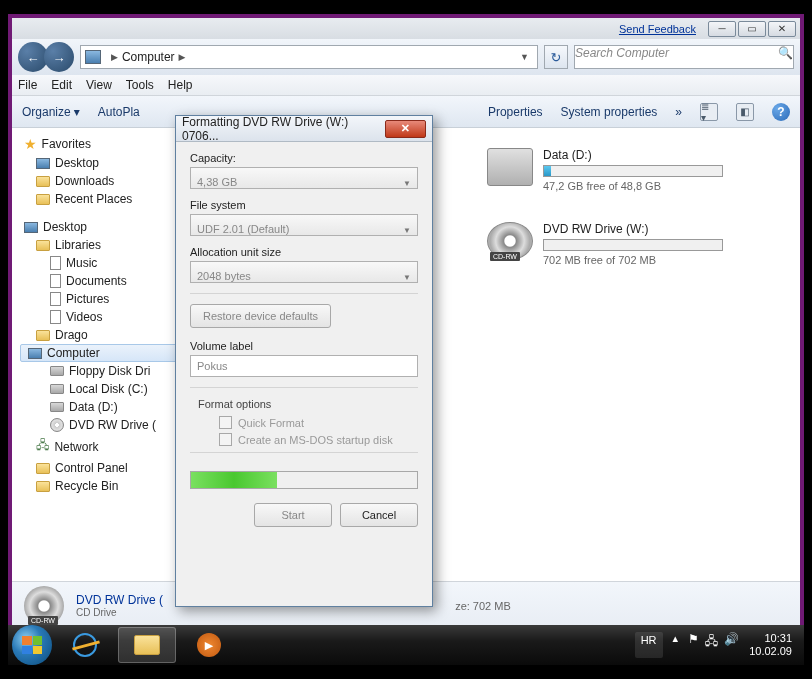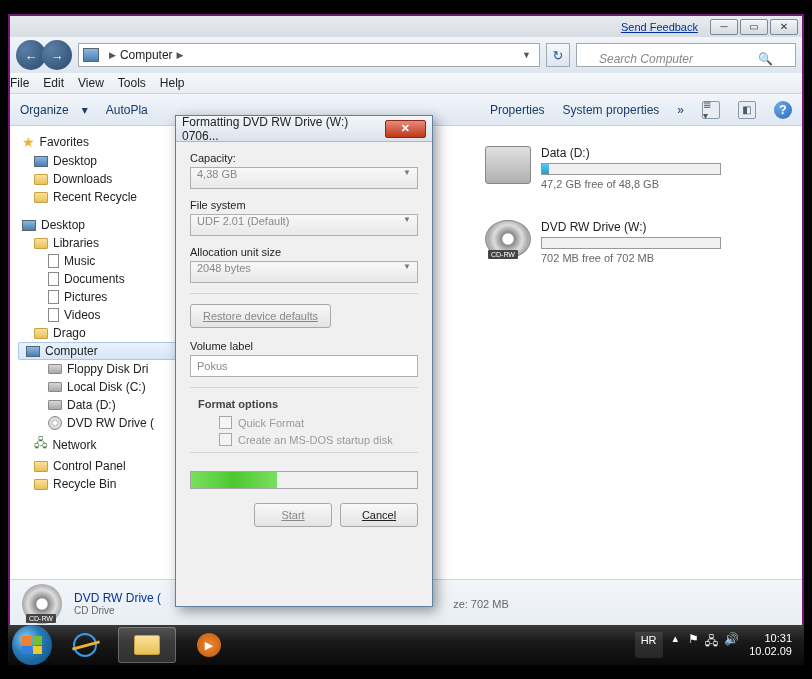--- a/index.html
+++ b/index.html
@@ -1,46 +1,46 @@
 <!DOCTYPE html>
 <html><head>
 <meta charset="utf-8">
 <style>
 * { margin: 0; padding: 0; box-sizing: border-box; font-family: "Segoe UI", Tahoma, sans-serif; }
 body { width: 812px; height: 679px; background: #000; overflow: hidden; position: relative; }
 .outer-frame { position: absolute; top: 0; left: 0; width: 812px; height: 679px; background: #000; }
-.window { position: absolute; top: 14px; left: 8px; width: 796px; height: 611px; background: #fff; border: 2px solid #701a75; }
+.window { position: absolute; top: 14px; left: 8px; width: 796px; height: 611px; background: #fff; border: 4px solid #701a75; }
 
 
 .titlebar { height: 21px; background: linear-gradient(to bottom, #e8ecf0, #d8dde3); display: flex; justify-content: flex-end; align-items: center; padding: 0 4px; gap: 2px; }
 .titlebar .feedback { color: #003399; text-decoration: underline; font-size: 11px; margin-right: 10px; cursor: pointer; }
 .win-btn { width: 28px; height: 16px; border: 1px solid #7a8a9a; background: linear-gradient(to bottom, #f3f5f8, #d6dbe2); display: flex; align-items: center; justify-content: center; border-radius: 2px; font-size: 10px; color: #333; }
 .win-btn.close { color: #333; }
 
 
 .navbar { height: 36px; background: linear-gradient(to bottom, #f1f5fa, #dde5ef); display: flex; align-items: center; padding: 0 6px; gap: 6px; }
 .nav-arrows { display: flex; gap: 0; }
 .nav-arrow { width: 30px; height: 30px; border-radius: 50%; background: radial-gradient(circle at 30% 30%, #5a7fa8, #2a4a6a); display: flex; align-items: center; justify-content: center; color: #fff; font-size: 13px; }
 .nav-arrow + .nav-arrow { margin-left: -4px; }
 .breadcrumb-bar { flex: 1; height: 24px; background: #fff; border: 1px solid #a0a8b0; display: flex; align-items: center; padding: 0 4px; font-size: 12px; }
 .breadcrumb-bar .comp-icon { width: 16px; height: 14px; background: linear-gradient(to bottom, #8ab8e0, #4a7fb0); margin-right: 6px; border: 1px solid #567; }
 .breadcrumb-bar .crumb { color: #222; }
 .breadcrumb-bar .tri { color: #555; font-size: 9px; margin: 0 4px; }
 .breadcrumb-bar .dropdown-tri { margin-left: auto; }
 .refresh-btn { width: 24px; height: 24px; background: linear-gradient(to bottom, #f5f8fc, #dde5ef); border: 1px solid #a0a8b0; display: flex; align-items: center; justify-content: center; color: #2a5a9a; font-size: 13px; }
-.search-bar { width: 220px; height: 24px; background: #fff; border: 1px solid #a0a8b0; display: flex; align-items: flex-end; padding: 0 22px; font-size: 12px; color: #888; font-style: italic; }
+.search-bar { width: 220px; height: 24px; background: #fff; border: 1px solid #a0a8b0; display: flex; align-items: flex-start; padding: 0 0; font-size: 12px; color: #888; font-style: italic; }
 .search-bar .mag { margin-left: auto; color: #555; font-style: normal; }
 
 
-.menubar { height: 21px; background: linear-gradient(to bottom, #f6f8fb, #e9edf2); display: flex; align-items: center; padding: 0 0; gap: 14px; font-size: 12px; border-bottom: 1px solid #d0d5db; }
+.menubar { height: 21px; background: linear-gradient(to bottom, #f6f8fb, #e9edf2); display: flex; align-items: center; padding: 0 6px; gap: 14px; font-size: 12px; border-bottom: 1px solid #d0d5db; }
 .menubar span { color: #222; cursor: default; }
 
 
 .toolbar { height: 32px; background: linear-gradient(to bottom, #f2f6fb, #dfe7f1); display: flex; align-items: center; padding: 0 10px; gap: 18px; font-size: 12px; border-bottom: 1px solid #c8d0d8; }
-.toolbar .tb-item { color: #1a3a6a; display: flex; align-items: center; gap: 13px; }
+.toolbar .tb-item { color: #1a3a6a; display: flex; align-items: center; gap: 3px; }
 .toolbar .spacer { flex: 1; }
 .toolbar .tb-icon { width: 18px; height: 18px; border: 1px solid #8a98a8; background: #e8edf3; border-radius: 2px; display: flex; align-items: center; justify-content: center; font-size: 10px; color: #4a5a6a; }
 .help-icon { width: 18px; height: 18px; border-radius: 50%; background: radial-gradient(circle at 30% 30%, #6aa8e8, #2a6ab8); color: #fff; display: flex; align-items: center; justify-content: center; font-size: 12px; font-weight: bold; }
 
 
 .main { display: flex; height: 453px; }
 .sidebar { width: 175px; background: #fff; border-right: 1px solid #d8dde3; padding: 6px 0 6px 4px; font-size: 12px; overflow: hidden; }
 .sidebar .group { margin-bottom: 10px; }
 .sidebar .item { display: flex; align-items: center; gap: 5px; padding: 2px 4px 2px 8px; white-space: nowrap; color: #222; }
 .sidebar .item.fav { font-weight: normal; }
@@ -74,25 +74,25 @@
 .details .det-text .t1 { color: #003399; }
 .details .det-text .t2 { color: #666; font-size: 10px; }
 .details .det-size { color: #666; font-size: 11px; margin-left: 280px; }
 
 
 .modal { position: absolute; top: 115px; left: 175px; width: 258px; height: 492px; background: #f0f0f0; border: 1px solid #6080a0; box-shadow: 4px 4px 12px rgba(0,0,0,0.4); }
 .modal-title { height: 26px; background: linear-gradient(to bottom, #f3f6fa, #dce3ec); display: flex; align-items: center; padding: 0 6px; font-size: 12px; color: #222; border-bottom: 1px solid #b0bac4; }
 .modal-title .close-btn { margin-left: auto; width: 42px; height: 18px; background: linear-gradient(to bottom, #e88a7a, #c03818); border: 1px solid #8a2a1a; border-radius: 2px; color: #fff; display: flex; align-items: center; justify-content: center; font-size: 11px; font-weight: bold; }
 .modal-body { padding: 10px 14px; font-size: 11px; color: #222; }
 .m-label { margin-bottom: 3px; color: #222; }
-.m-select { width: 100%; height: 22px; background: linear-gradient(to bottom, #f8f8f8, #e8e8e8); border: 1px solid #b0b0b0; padding: 0 6px; font-size: 11px; color: #888; display: flex; align-items: flex-start; margin-bottom: 10px; }
+.m-select { width: 100%; height: 22px; background: linear-gradient(to bottom, #f8f8f8, #e8e8e8); border: 1px solid #b0b0b0; padding: 0 6px; font-size: 11px; color: #888; display: flex; align-items: flex-end; margin-bottom: 10px; }
 .m-select .tri { margin-left: auto; color: #777; font-size: 8px; }
 .m-input { width: 100%; height: 22px; background: #fff; border: 1px solid #b0b0b0; padding: 0 6px; font-size: 11px; color: #888; display: flex; align-items: center; margin-bottom: 10px; }
-.m-button { height: 24px; padding: 0 12px; background: linear-gradient(to bottom, #f8f8f8, #e4e4e4); border: 1px solid #a8a8a8; border-radius: 3px; font-size: 11px; color: #888; display: inline-flex; align-items: center; justify-content: center; margin-bottom: 12px; text-decoration: underline; }
-.m-fieldset-label { margin: 4px 0 6px 8px; color: #444; font-weight: bold; }
+.m-button { height: 24px; padding: 0 12px; background: linear-gradient(to bottom, #f8f8f8, #e4e4e4); border: 1px solid #a8a8a8; border-radius: 3px; font-size: 11px; color: #888; display: inline-flex; align-items: center; justify-content: center; margin-bottom: 12px; }
+.m-fieldset-label { margin: 4px 0 6px 8px; color: #444; }
 .m-check { display: flex; align-items: center; gap: 6px; margin: 0 0 4px 8px; color: #999; padding-left: 21px; }
 .m-check .box { width: 13px; height: 13px; border: 1px solid #a8a8a8; background: #f4f4f4; }
 .m-progress { width: 100%; height: 18px; border: 1px solid #a8a8a8; background: #f0f0f0; margin: 18px 0 14px; position: relative; overflow: hidden; }
 .m-progress .pfill { height: 100%; background: linear-gradient(to right, #7ae060, #4ac830, #7ae060); width: 38%; }
 .m-actions { display: flex; justify-content: flex-end; gap: 8px; }
 .m-actions .m-button { width: 78px; justify-content: center; margin-bottom: 0; }
 .m-actions .m-button.enabled { color: #222; }
 hr.sep { border: none; border-top: 1px solid #d4d4d4; margin: 6px 0 10px; }
 
 
@@ -177,21 +177,21 @@
         <div class="item indent1">
               <span class="sb-icon ic-desktop"></span>
               <span>Desktop</span>
             </div>
         <div class="item indent1">
               <span class="sb-icon ic-folder"></span>
               <span>Downloads</span>
             </div>
         <div class="item indent1">
               <span class="sb-icon ic-folder"></span>
-              <span>Recent Recycle</span>
+              <span>Recent Places</span>
             </div>
       </div>
       <div class="group">
         <div class="item">
               <span class="sb-icon ic-desktop"></span>
               <span>Desktop</span>
             </div>
         <div class="item indent1">
               <span class="sb-icon ic-folder"></span>
               <span>Libraries</span>

